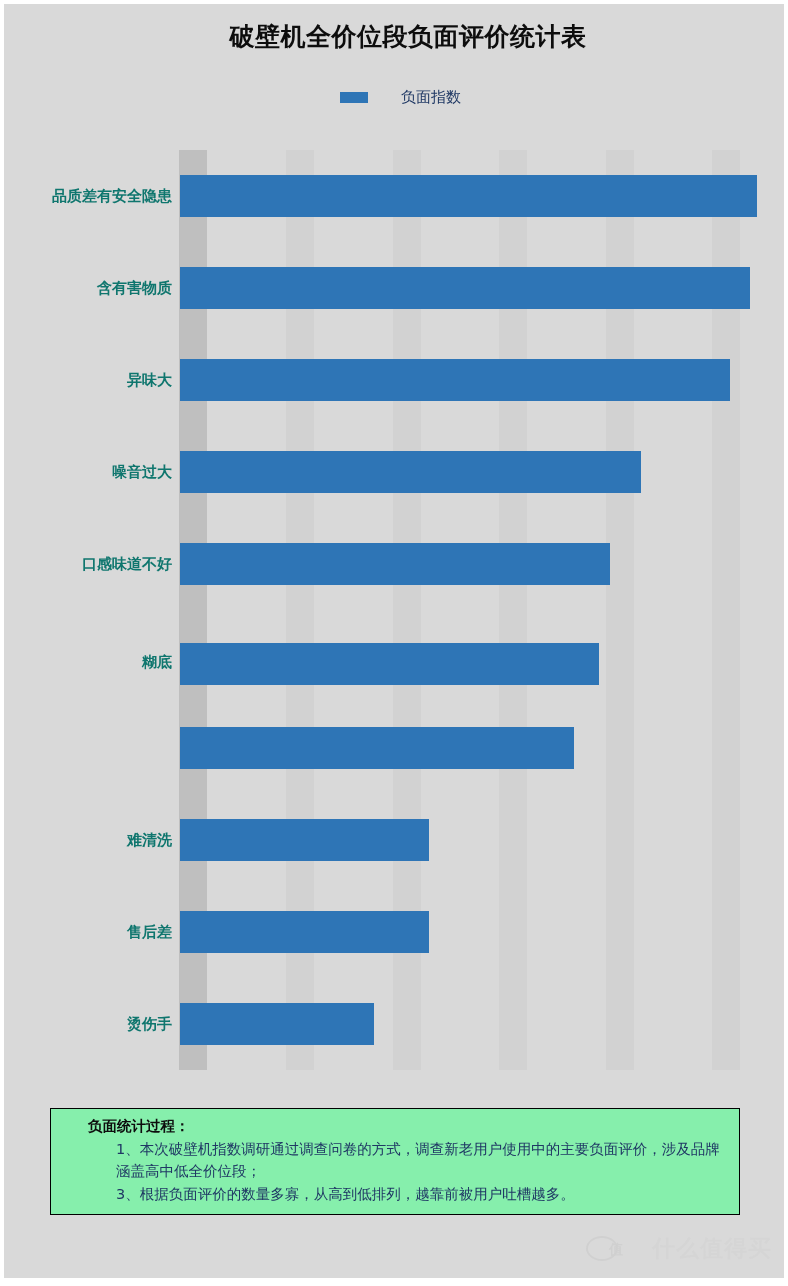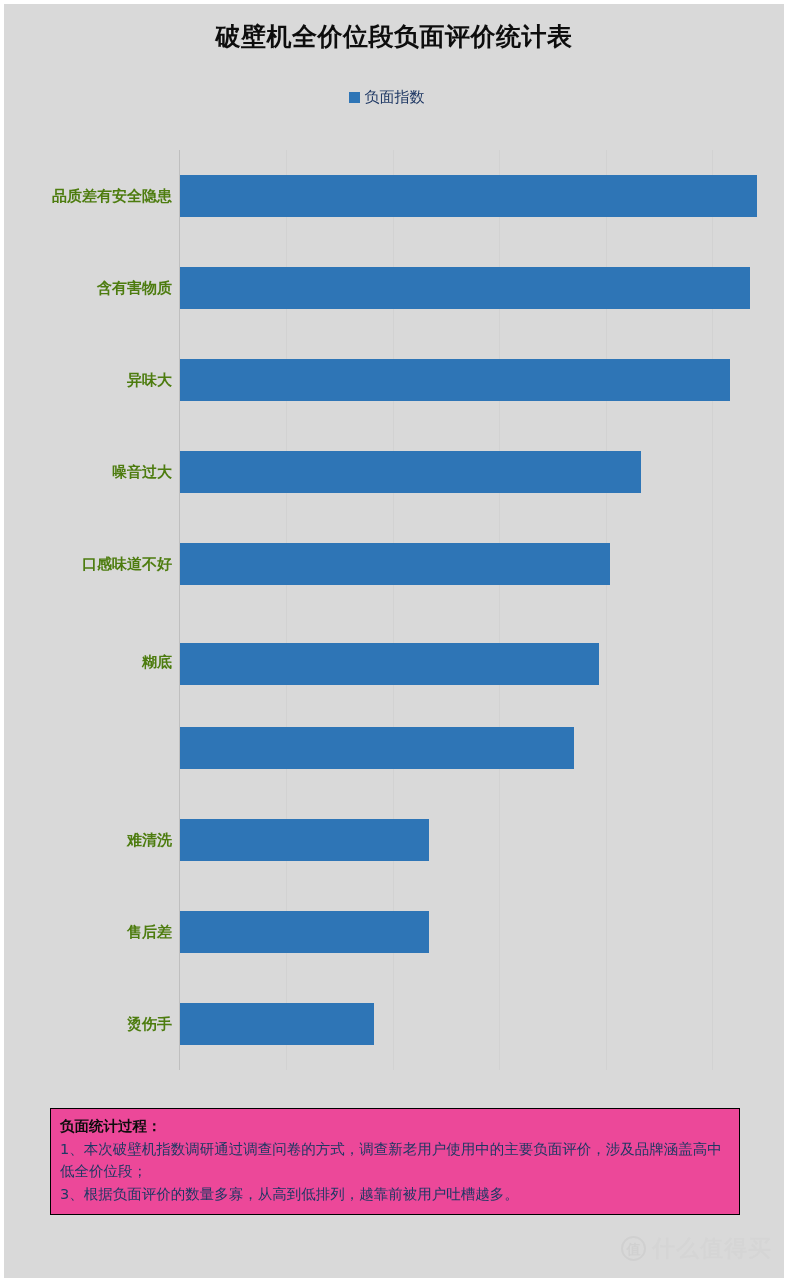--- a/index.html
+++ b/index.html
@@ -1,15 +1,15 @@
 <!DOCTYPE html>
 <html><head>
 <meta charset="utf-8">
 <style>
-  * { box-sizing: border-box; }
+  * { box-sizing: border-box; padding-left: 28px; }
   html, body {
     margin: 0; padding: 0;
     background: #ffffff;
   }
   body {
     width: 788px;
     height: 1286px;
     font-family: "DejaVu Sans", "Liberation Sans", sans-serif;
     position: relative;
     overflow: hidden;
@@ -93,39 +93,39 @@
   }
   .bar-label {
     position: absolute;
     right: 612px;   
     top: 0;
     height: 92px;
     line-height: 92px;
     white-space: nowrap;
     font-size: 15px;
     font-weight: bold;
-    color: #4d7c0f;
+    color: #0f766e;
     text-align: right;
   }
   .bar {
     position: absolute;
     left: 176px;
     top: 25px;
     height: 42px;
     background: #2e75b6;
   }
 
   
   #note-box {
     position: absolute;
     left: 46px;
     top: 1104px;
     width: 690px;
     border: 1px solid #000000;
-    background: #ec4899;
+    background: #86efac;
     padding: 7px 9px 9px 9px;
   }
   #note-title {
     font-size: 14.5px;
     font-weight: bold;
     color: #0d0d0d;
     line-height: 1.5;
   }
   .note-line {
     font-size: 14.5px;

